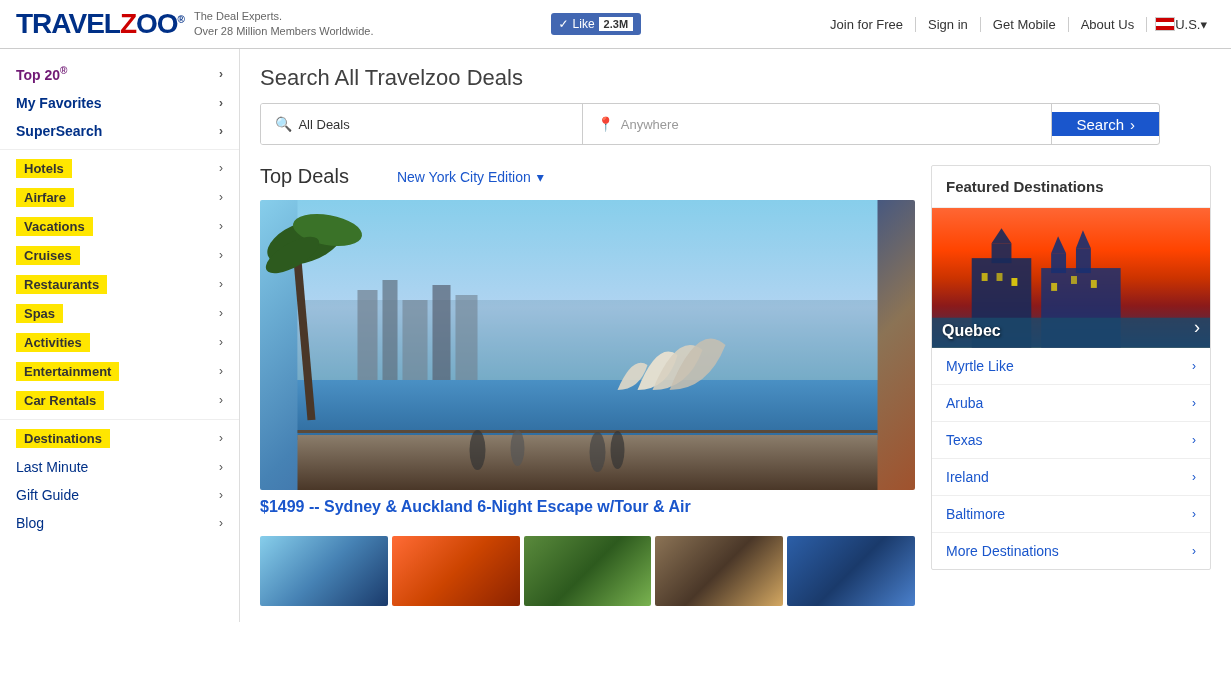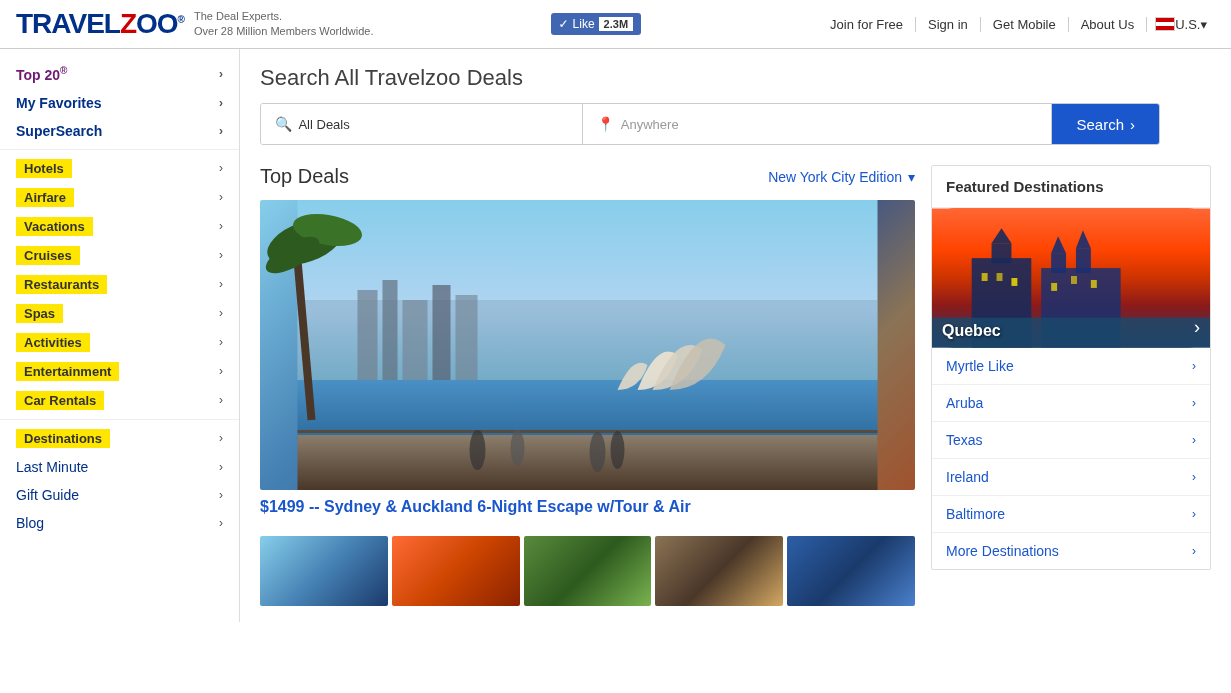--- a/index.html
+++ b/index.html
@@ -97,27 +97,27 @@
       padding: 0 14px; border-right: 1px solid #ccc; flex: 1;
       background: #fff; height: 40px; cursor: pointer;
     }
     #search-location {
       display: flex; align-items: center; gap: 6px;
       padding: 0 14px; border-right: 1px solid #ccc; flex: 1.5;
       background: #fff; height: 40px; cursor: pointer;
     }
     #search-btn {
       background: #1a56cc; color: #fff; border: none;
-      padding: 0 24px; height: 40px; font-size: 15px; cursor: pointer;
+      padding: 0 24px; height: 24px; font-size: 15px; cursor: pointer;
       display: flex; align-items: center; gap: 6px;
     }
     .search-icon { color: #888; font-size: 14px; }
     .location-icon { color: #888; font-size: 14px; }
     #top-deals-header {
-      display: flex; align-items: center; justify-content: space-between;
+      display: flex; align-items: center; justify-content: flex-start;
       margin-bottom: 12px;
       gap: 48px;
     }
     #top-deals-title { font-size: 20px; color: #333; font-weight: normal; }
     #edition-selector {
       display: flex; align-items: center; gap: 6px;
       color: #1a56cc; cursor: pointer; font-size: 14px;
     }
     #deals-layout { display: flex; gap: 16px; }
     #deals-main { flex: 1; }
@@ -390,21 +390,21 @@
           <div class="deal-thumb thumb-3"></div>
           <div class="deal-thumb thumb-4"></div>
           <div class="deal-thumb thumb-5"></div>
         </div>
       </div>
 
       <div id="featured-sidebar">
         <div id="featured-dest-box">
           <div id="featured-dest-title">Featured Destinations</div>
 
-          <div id="quebec-image" style="position:relative;border-radius:22px;">
+          <div id="quebec-image" style="position:relative;">
             <svg width="100%" height="140" viewBox="0 0 280 140" xmlns="http://www.w3.org/2000/svg">
               <defs>
                 <linearGradient id="quebecSky" x1="0" y1="0" x2="0" y2="1">
                   <stop offset="0%" stop-color="#FF6633"></stop>
                   <stop offset="30%" stop-color="#FF4400"></stop>
                   <stop offset="50%" stop-color="#cc3300"></stop>
                   <stop offset="70%" stop-color="#8B1A1A"></stop>
                   <stop offset="100%" stop-color="#2c3a6b"></stop>
                 </linearGradient>
               </defs>

